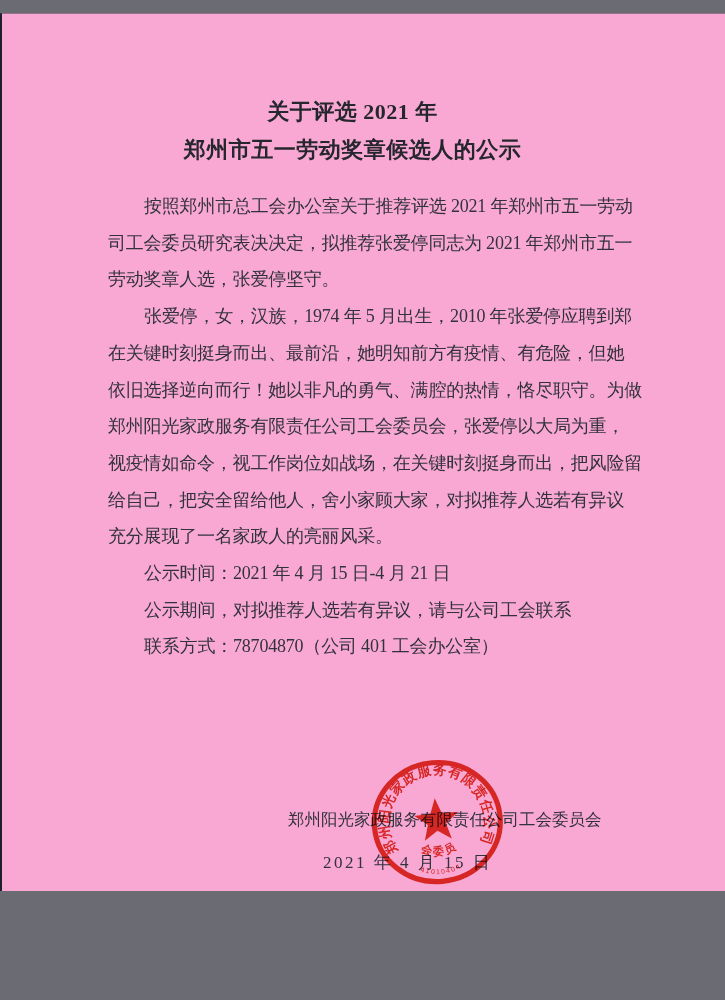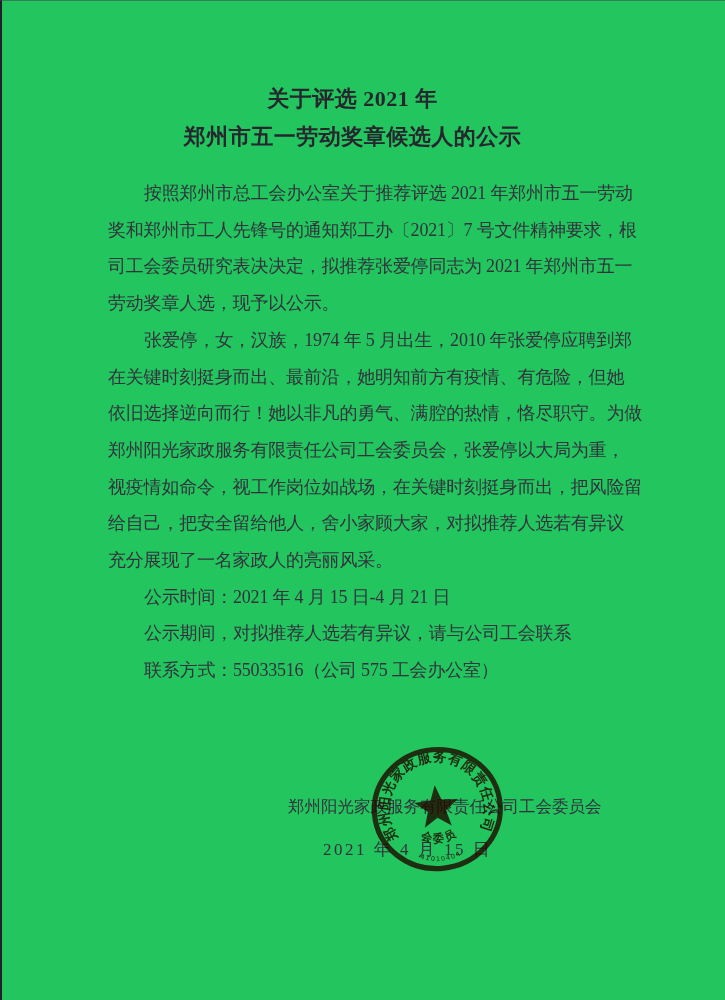--- a/index.html
+++ b/index.html
@@ -3,23 +3,24 @@
 <meta charset="utf-8">
 <style>
   html,body{margin:0;padding:0;}
   body{
     width:725px;height:1000px;
     font-family:"Liberation Serif","DejaVu Serif",serif;
     background:#6b6b74;
   }
   .page{
     position:relative;
-    width:725px;height:1000px;
-    background:#22c55e;
+    width:725px;height:878px;
+    background:#f9a8d4;
     overflow:hidden;
+    margin-top:13px;
   }
   
   .scan-edge-left{
     position:absolute;left:0;top:0;bottom:0;width:2px;
     background:#20202a;
   }
   .scan-edge-top{
     position:absolute;left:0;top:0;right:0;height:1px;
     background:rgba(70,70,82,0.55);
   }
@@ -73,33 +74,32 @@
   <div class="scan-edge-left"></div>
   <div class="scan-edge-top"></div>
 
   <div class="doc-title">
     <div>关于评选 2021 年</div>
     <div>郑州市五一劳动奖章候选人的公示</div>
   </div>
 
   <div class="doc-body">
     <div class="line indent">按照郑州市总工会办公室关于推荐评选 2021 年郑州市五一劳动</div>
-    <div class="line">奖和郑州市工人先锋号的通知郑工办〔2021〕7 号文件精神要求，根</div>
     <div class="line">司工会委员研究表决决定，拟推荐张爱停同志为 2021 年郑州市五一</div>
-    <div class="line">劳动奖章人选，现予以公示。</div>
+    <div class="line">劳动奖章人选，张爱停坚守。</div>
     <div class="line indent">张爱停，女，汉族，1974 年 5 月出生，2010 年张爱停应聘到郑</div>
     <div class="line">在关键时刻挺身而出、最前沿，她明知前方有疫情、有危险，但她</div>
     <div class="line">依旧选择逆向而行！她以非凡的勇气、满腔的热情，恪尽职守。为做</div>
     <div class="line">郑州阳光家政服务有限责任公司工会委员会，张爱停以大局为重，</div>
     <div class="line">视疫情如命令，视工作岗位如战场，在关键时刻挺身而出，把风险留</div>
     <div class="line">给自己，把安全留给他人，舍小家顾大家，对拟推荐人选若有异议</div>
     <div class="line">充分展现了一名家政人的亮丽风采。</div>
     <div class="line indent">公示时间：2021 年 4 月 15 日-4 月 21 日</div>
     <div class="line indent">公示期间，对拟推荐人选若有异议，请与公司工会联系</div>
-    <div class="line indent">联系方式：55033516（公司 575 工会办公室）</div>
+    <div class="line indent">联系方式：78704870（公司 401 工会办公室）</div>
   </div>
 
   <div class="sign-org">郑州阳光家政服务有限责任公司工会委员会</div>
   <div class="sign-date">2021 年 4 月 15 日</div>
 
   <div class="seal">
     <svg viewBox="0 0 138 131" xmlns="http://www.w3.org/2000/svg">
       <defs>
         <path id="arcTop" d="M 28.6 90.6 A 48 48 0 1 1 107.4 90.6" fill="none"></path>
         <path id="arcBottomInner" d="M 51.5 91.6 A 33 33 0 0 0 84.5 91.6" fill="none"></path>

